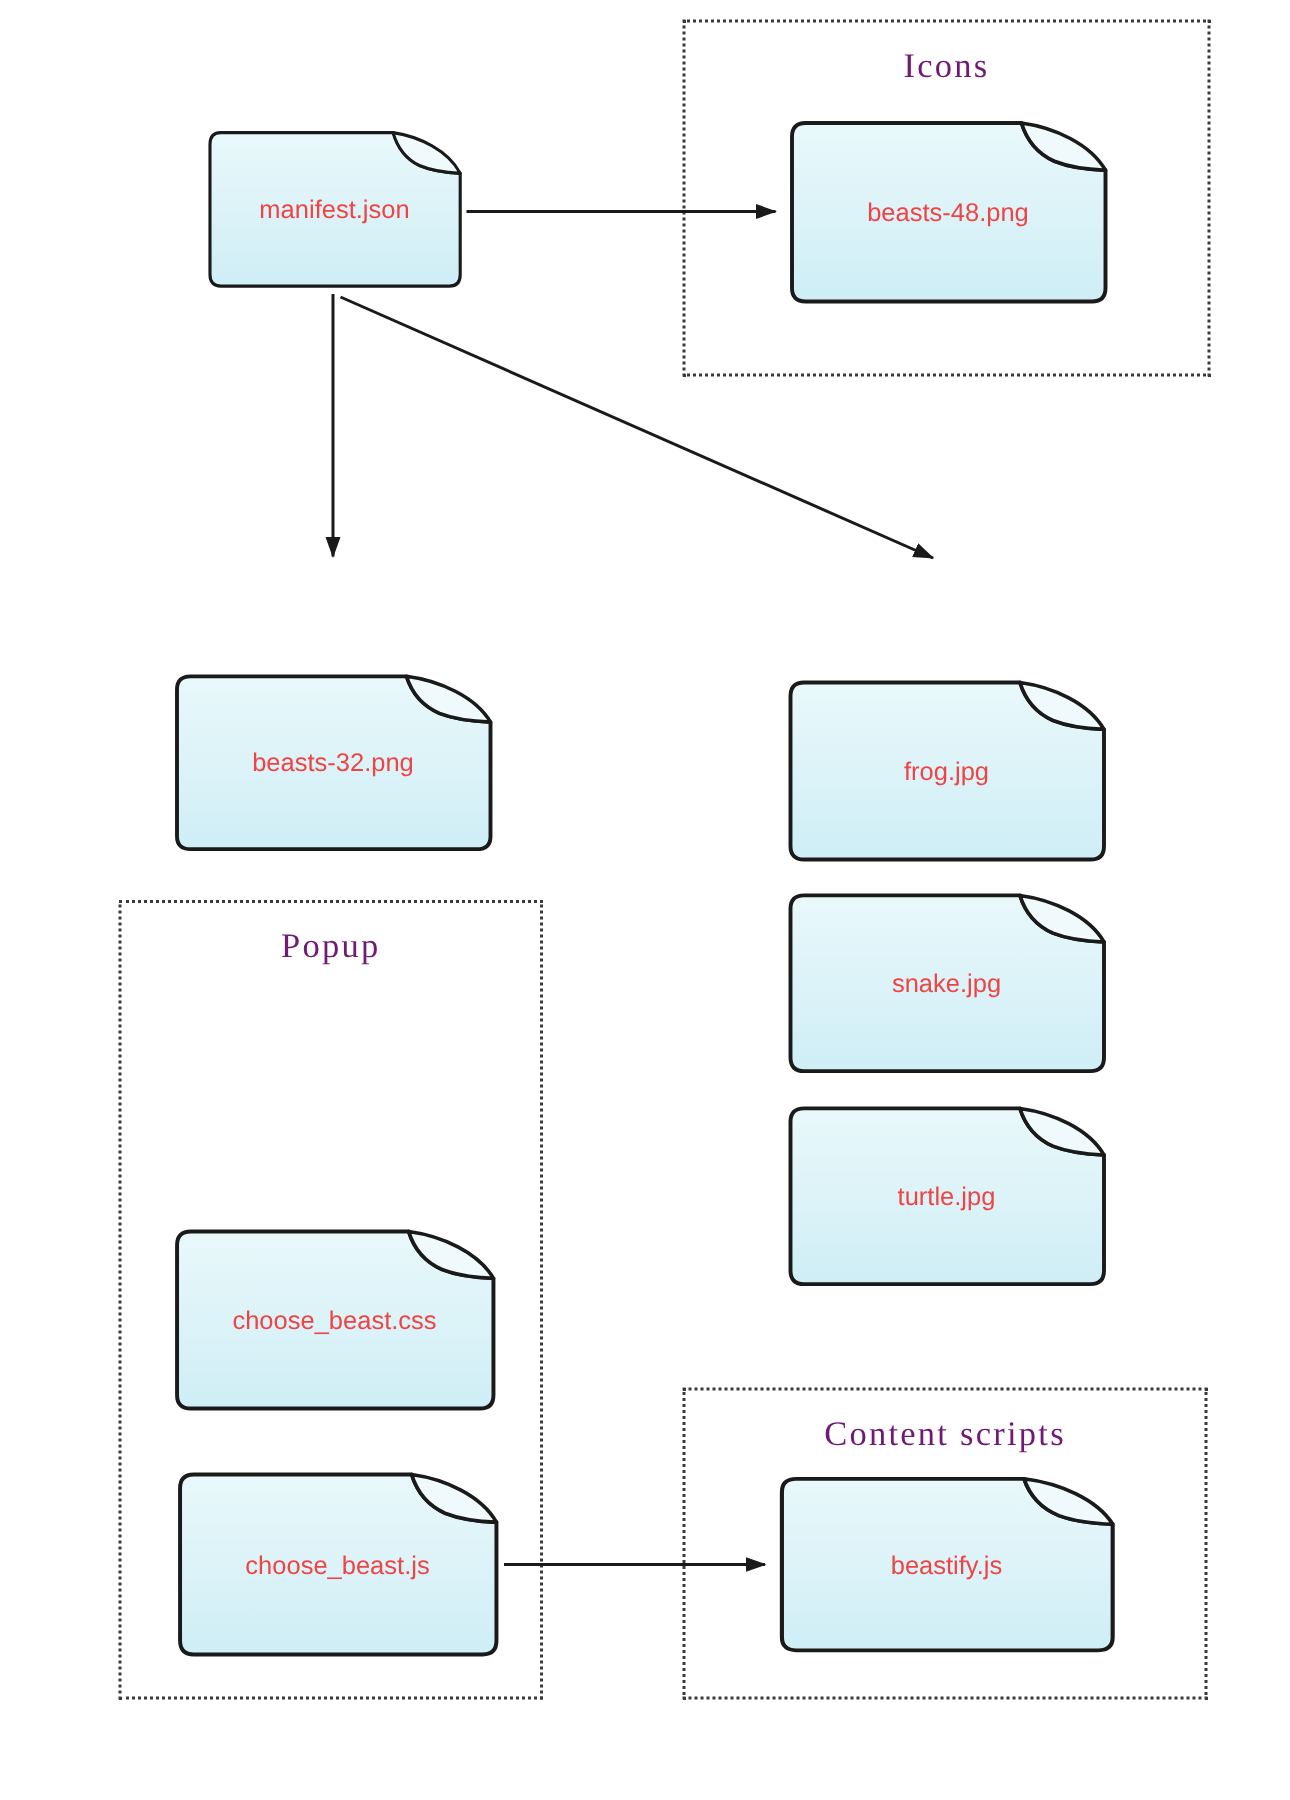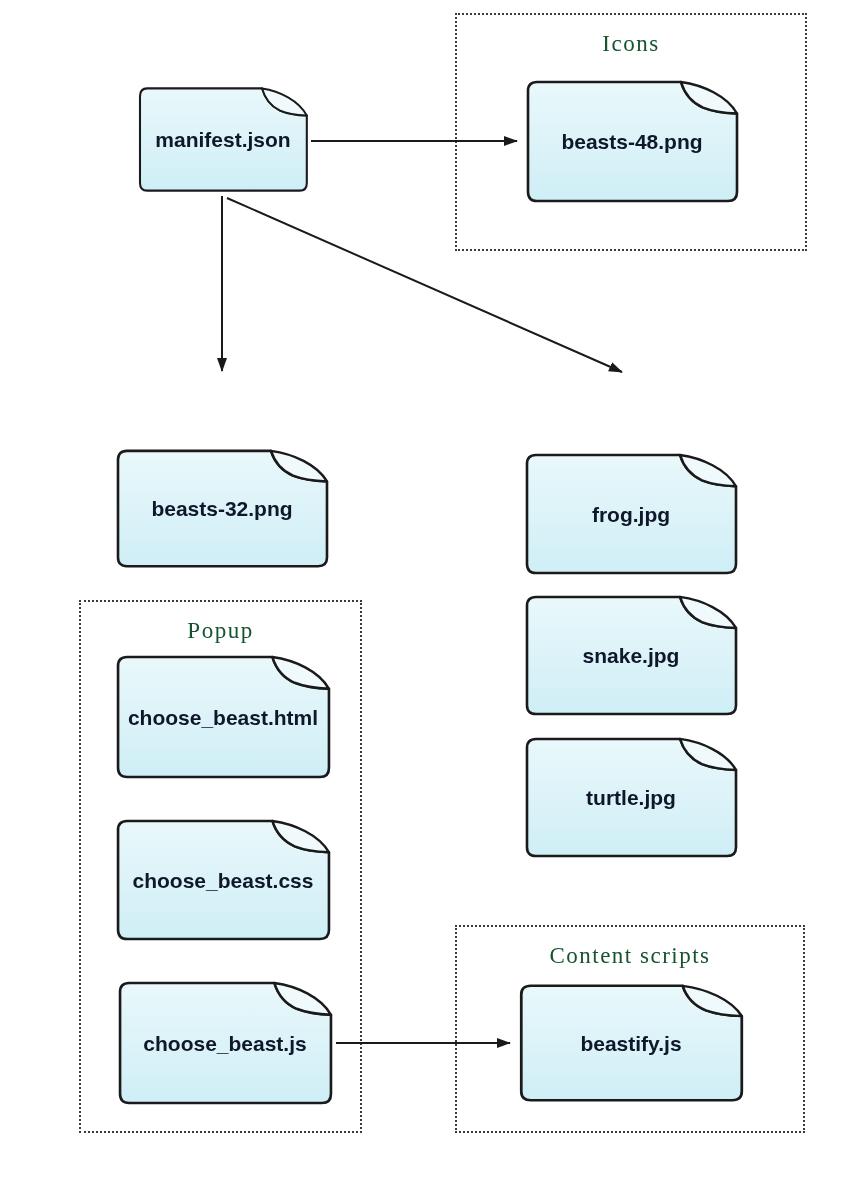--- a/index.html
+++ b/index.html
@@ -22,21 +22,21 @@
     border: 2px dotted #3a3a3a;
     box-sizing: border-box;
     background: transparent;
   }
   .group-title {
     width: 100%;
     text-align: center;
     font-family: "Liberation Serif", serif;
     font-size: 23px;
     letter-spacing: 1.5px;
-    color: #14532d;
+    color: #701a75;
     padding-top: 16px;
     user-select: none;
   }
 
   
   .file-node {
     position: absolute;
     box-sizing: border-box;
   }
   .file-node svg.page {
@@ -57,23 +57,23 @@
     stroke-width: 2.4;
     stroke-linejoin: round;
   }
   .file-label {
     position: absolute;
     left: 0; top: 0;
     width: 100%; height: 100%;
     display: flex;
     align-items: center;
     justify-content: center;
-    font-weight: bold;
-    font-size: 21px;
-    color: #0f172a;
+    font-weight: normal;
+    font-size: 17px;
+    color: #ef4444;
     letter-spacing: 0px;
     user-select: none;
     white-space: nowrap;
   }
 
   
   #arrow-layer {
     position: absolute;
     left: 0; top: 0;
     width: 860px;
@@ -144,27 +144,20 @@
   </div>
 
   <div class="file-node" style="left:113px; top:447px; width:218px; height:124px;">
     <svg class="page" viewBox="0 0 218 128" preserveAspectRatio="none" aria-hidden="true">
       <path class="page-body" d="M14,4 L158,4 C162,17 170,25 180,29.5 C190,33.5 201,35 214,35.5 L214,114 Q214,123 205,123 L14,123 Q5,123 5,114 L5,13 Q5,4 14,4 Z"></path>
       <path class="page-fold" d="M158,4 C180,7 204,18 214,35.5 C201,35 190,33.5 180,29.5 C170,25 162,17 158,4 Z"></path>
     </svg>
     <span class="file-label">beasts-32.png</span>
   </div>
 
-  <div class="file-node" style="left:113px; top:653px; width:220px; height:129px;">
-    <svg class="page" viewBox="0 0 218 128" preserveAspectRatio="none" aria-hidden="true">
-      <path class="page-body" d="M14,4 L158,4 C162,17 170,25 180,29.5 C190,33.5 201,35 214,35.5 L214,114 Q214,123 205,123 L14,123 Q5,123 5,114 L5,13 Q5,4 14,4 Z"></path>
-      <path class="page-fold" d="M158,4 C180,7 204,18 214,35.5 C201,35 190,33.5 180,29.5 C170,25 162,17 158,4 Z"></path>
-    </svg>
-    <span class="file-label">choose_beast.html</span>
-  </div>
 
   <div class="file-node" style="left:113px; top:817px; width:220px; height:127px;">
     <svg class="page" viewBox="0 0 218 128" preserveAspectRatio="none" aria-hidden="true">
       <path class="page-body" d="M14,4 L158,4 C162,17 170,25 180,29.5 C190,33.5 201,35 214,35.5 L214,114 Q214,123 205,123 L14,123 Q5,123 5,114 L5,13 Q5,4 14,4 Z"></path>
       <path class="page-fold" d="M158,4 C180,7 204,18 214,35.5 C201,35 190,33.5 180,29.5 C170,25 162,17 158,4 Z"></path>
     </svg>
     <span class="file-label">choose_beast.css</span>
   </div>
 
   <div class="file-node" style="left:115px; top:979px; width:220px; height:129px;">

